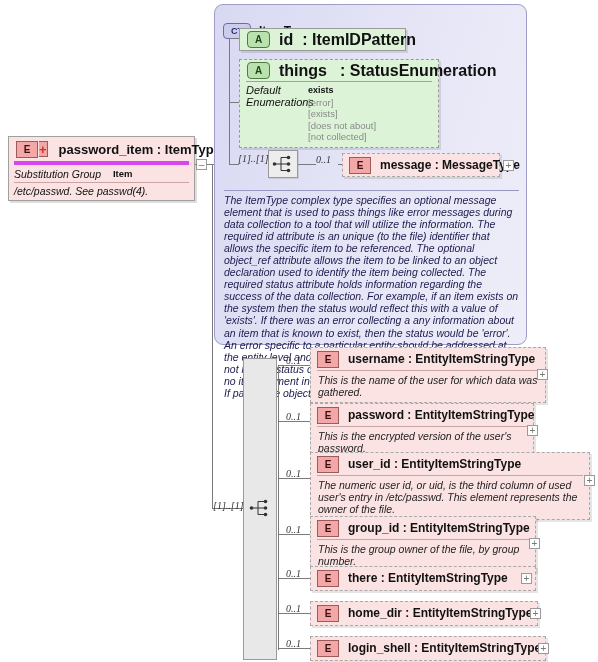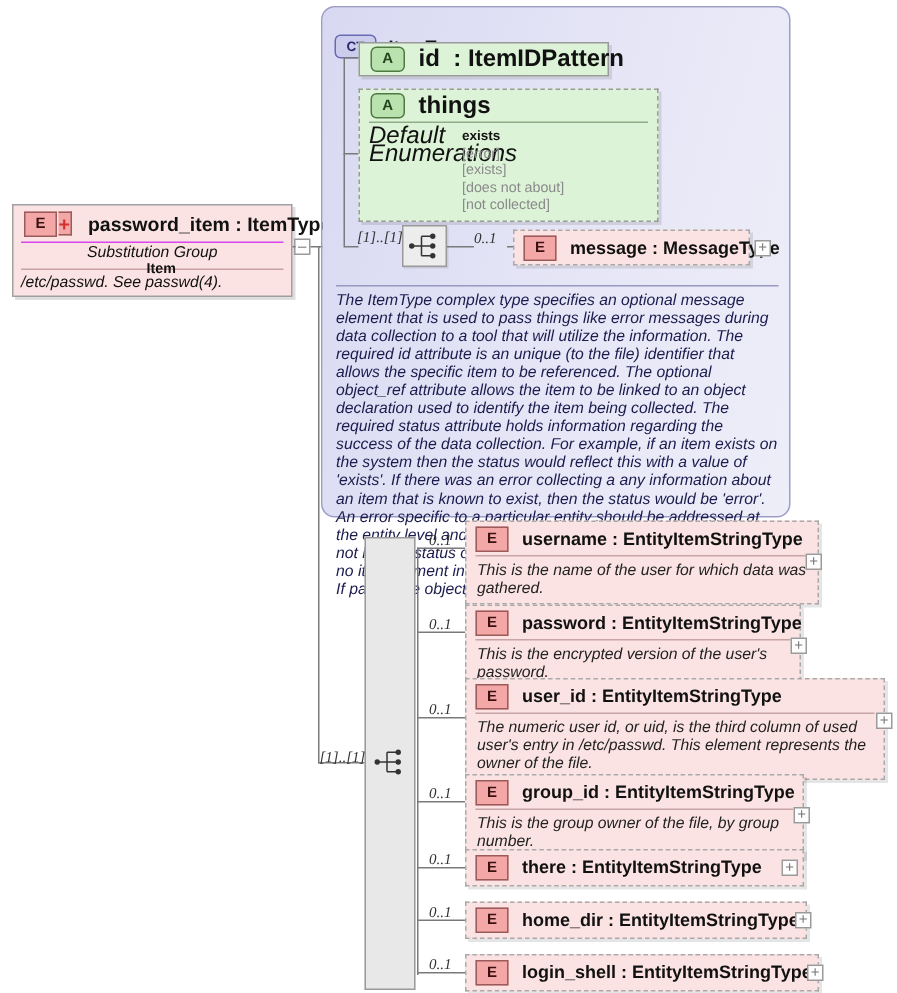--- a/index.html
+++ b/index.html
@@ -50,22 +50,22 @@
     background:#fbe3e3;border:1px solid #a0a0a0;
     box-shadow:2px 2px 0 rgba(0,0,0,.13);
   }
   #rootbox .rhdr{display:flex;align-items:center;height:24px;padding-left:7px;}
   #rootbox .redplus{
     color:#d03030;font-weight:bold;font-size:13px;margin-left:1px;line-height:11px;
     width:12px;height:14px;display:flex;align-items:center;justify-content:center;
     background:#f4a7a7;border:1px solid #9b5b5b;border-left:none;
   }
   #rootbox .sub{
-    border-top:1px solid #d946ef;margin:0 5px;height:17px;
-    display:flex;align-items:center;font-size:10.5px;flex-direction:column;
+    border-top:4px solid #d946ef;margin:0 5px;height:17px;
+    display:flex;align-items:center;font-size:10.5px;
   }
   #rootbox .sub .k{font-style:italic;color:#111;}
   #rootbox .sub .v{margin-left:12px;font-size:9.5px;font-weight:bold;color:#111;}
   #rootbox .annot{
     border-top:1px solid #c9a4a4;margin:0 5px;padding:2px 0 3px 0;
     font-style:italic;font-size:10.5px;color:#111;
   }
 
   
   #ctpanel{
@@ -85,21 +85,21 @@
   .abox.dash{border:1px dashed #9a9a9a;}
   .abox .hdr{display:flex;align-items:center;height:21px;padding-left:7px;}
   .icoA{
     width:21px;height:15px;border:1px solid #4e7a42;border-radius:4px;background:#b9e2ae;
     display:flex;align-items:center;justify-content:center;font-size:10px;font-weight:bold;color:#24431c;
     flex:0 0 auto;
   }
   .aname{margin-left:9px;font-weight:bold;font-size:16px;white-space:nowrap;}
 
   .enumwrap{border-top:1px solid #8fae88;margin:0 6px;padding:3px 0 4px 0;display:flex;}
-  .enumlabel{font-style:italic;font-size:16px;line-height:11.5px;color:#111;width:62px;flex:0 0 auto;}
+  .enumlabel{font-style:italic;font-size:11px;line-height:11.5px;color:#111;width:62px;flex:0 0 auto;}
   .enumvals{font-size:9.5px;line-height:11.5px;color:#8a8a8a;font-family:"Liberation Sans",sans-serif;}
   .enumvals .def{color:#111;font-weight:bold;font-size:9px;}
 
   
   .seqbox{
     background:#ededed;border:1px solid #9a9a9a;
     display:flex;align-items:center;justify-content:center;
     box-shadow:1px 1px 0 rgba(0,0,0,.10);
   }
 
@@ -159,20 +159,21 @@
     <span class="icoA">A</span>
     <span class="aname">id</span>
     <span class="aname" style="">: ItemIDPattern</span>
   </div>
 </div>
 
 <div class="abs abox dash" id="astatus" style="left:239px;top:59px;width:200px;">
   <div class="hdr">
     <span class="icoA">A</span>
     <span class="aname">things</span>
+    <span class="aname" style="margin-left:13px;">: StatusEnumeration</span>
   </div>
   <div class="enumwrap">
     <div class="enumlabel">
       <div>Default</div>
       <div>Enumerations</div>
     </div>
     <div class="enumvals">
       <div class="def">exists</div>
       <div>[error]</div>
       <div>[exists]</div>

